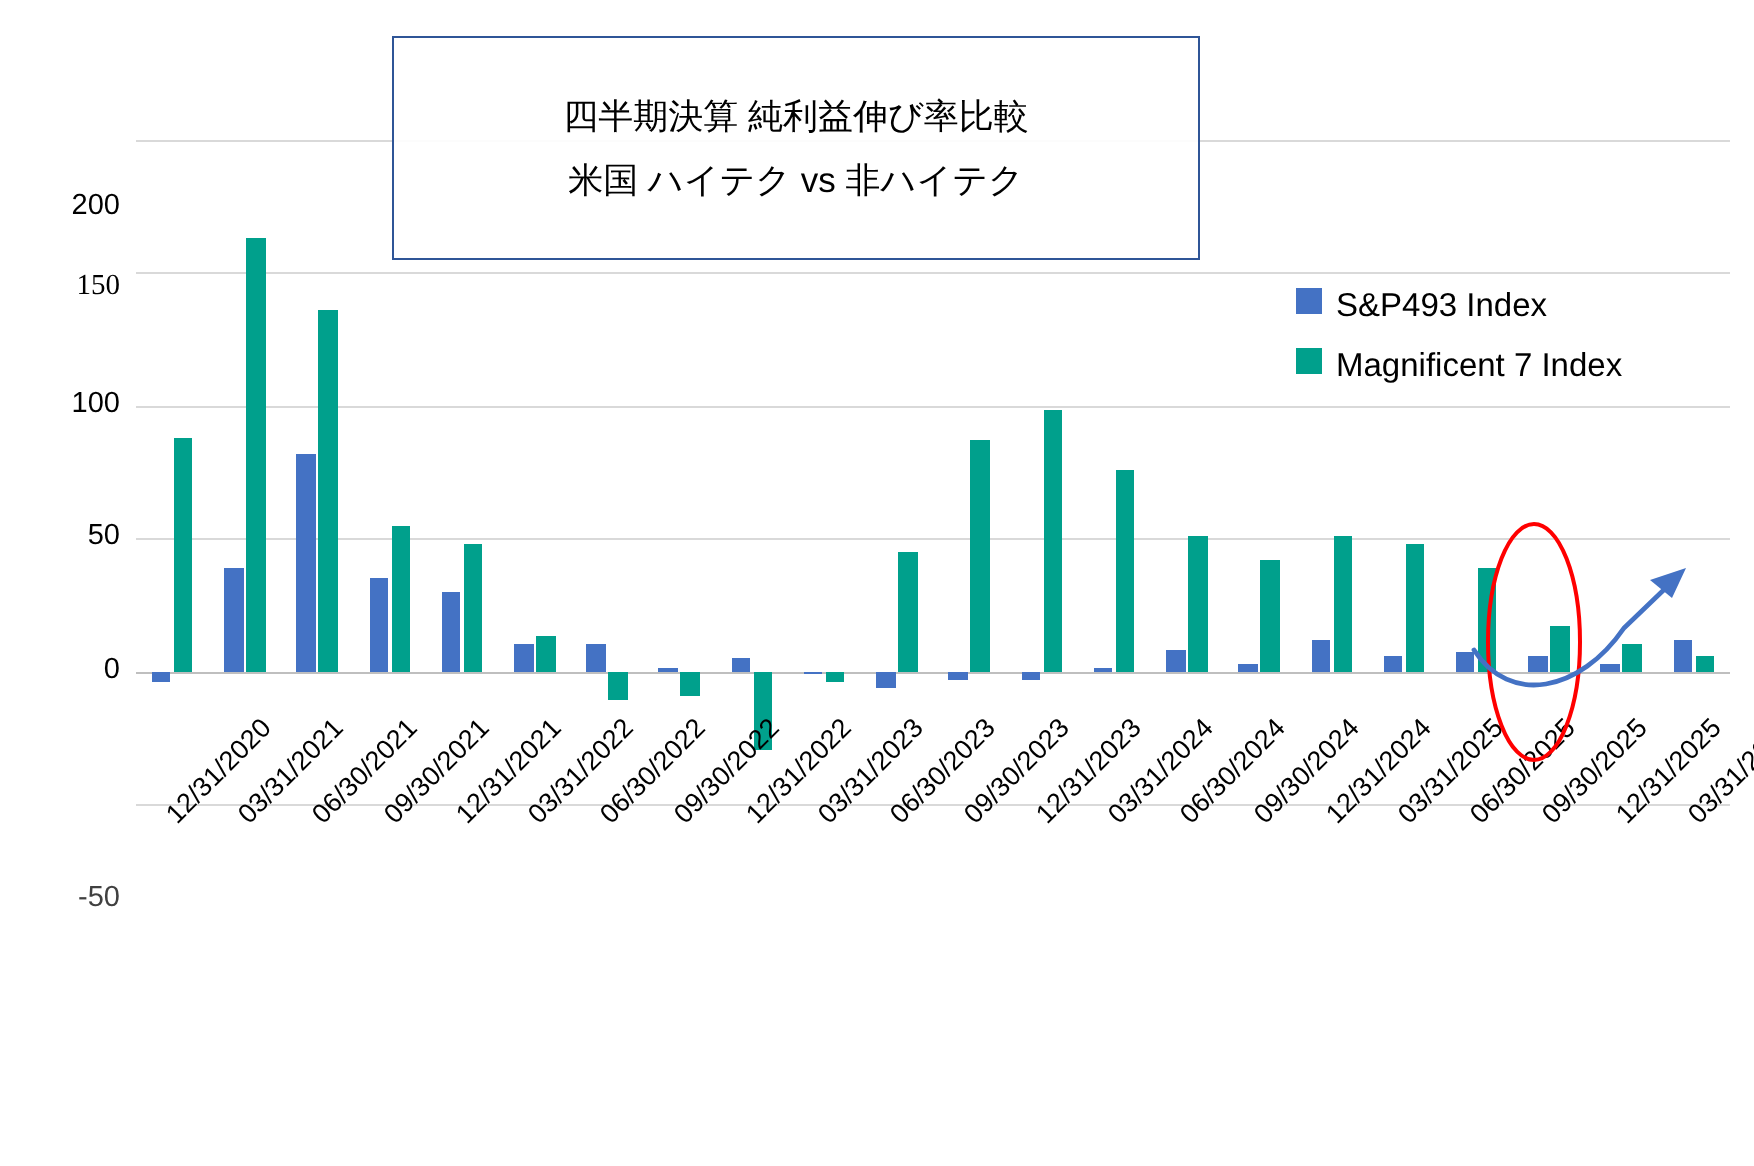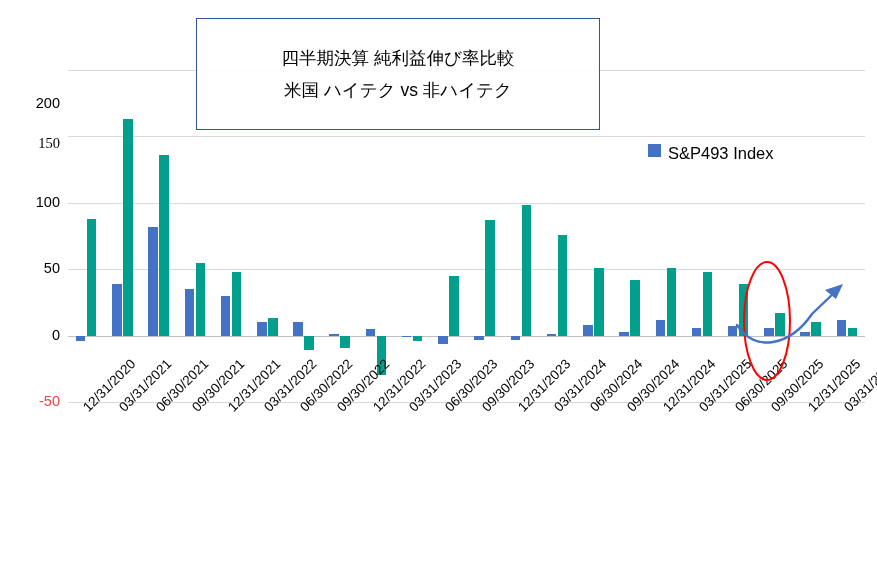--- a/index.html
+++ b/index.html
@@ -18,21 +18,21 @@
 
   
   .plot{position:absolute;left:68px;top:70px;width:797px;height:332px;}
   .gridline{position:absolute;left:0;width:100%;height:1px;background:#d9d9d9;}
   .zeroline{position:absolute;left:0;width:100%;height:1px;background:#bfbfbf;}
 
   .ylab{
     position:absolute;right:0;font-size:14.5px;text-align:right;
     width:46px;transform:translateY(-9px);color:#000;
   }
-  .ylab.neg{color:#ef4444;}
+  .ylab.neg{color:#404040;margin-top:48px;}
   #ylabels{position:absolute;left:8px;top:70px;width:52px;height:332px;}
 
   
   #bars{position:absolute;left:0;top:0;width:100%;height:100%;}
   .bar{position:absolute;bottom:0;}
   .bar.sp{background:#4472c4;}
   .bar.mag{background:#00a08c;}
 
   
   #xlabels{position:absolute;left:68px;top:404px;width:797px;height:100px;}
@@ -168,20 +168,24 @@
   <div class="titlebox">
     <div>四半期決算 純利益伸び率比較</div>
     <div>米国  ハイテク vs 非ハイテク</div>
   </div>
 
   <div class="legend">
     <div class="legrow">
       <span class="swatch sp"></span>
       <span class="legtext">S&amp;P493 Index</span>
     </div>
+    <div class="legrow">
+      <span class="swatch mag"></span>
+      <span class="legtext">Magnificent 7 Index</span>
+    </div>
   </div>
 
   <svg id="annot" viewBox="0 0 877 583">
     <ellipse cx="767" cy="321" rx="23" ry="59" fill="none" stroke="#FF0000" stroke-width="2"></ellipse>
     <path d="M 737,325 C 755,353 790,346 812,314 L 836,291" fill="none" stroke="#4472C4" stroke-width="2.4" stroke-linecap="round"></path>
     <path d="M 843,284 L 825,290 L 836,299 Z" fill="#4472C4"></path>
   </svg>
 
 
 </div>

